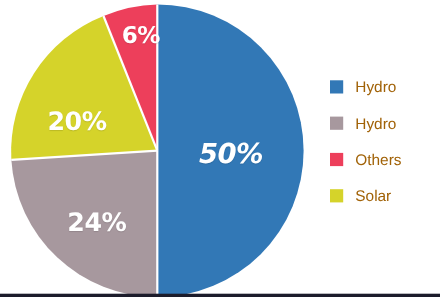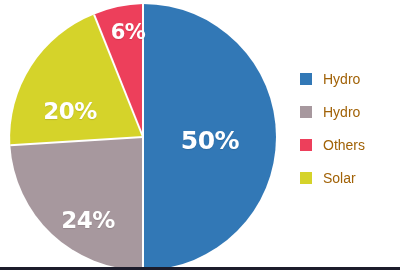--- a/index.html
+++ b/index.html
@@ -34,22 +34,22 @@
   .slice-label {
     position: absolute;
     color: #ffffff;
     font-weight: bold;
     font-family: "DejaVu Sans", sans-serif;
     letter-spacing: -0.5px;
     transform: translate(-50%, -50%);
     white-space: nowrap;
     text-shadow: 0 1px 1px rgba(0,0,0,0.12);
   }
-  #label-hydro  { left: 210px; top: 140px; font-size: 25px; }
-  #label-wind   { left: 88px;  top: 220px; font-size: 23px; }
+  #label-hydro  { left: 210px; top: 140px; font-size: 25px; font-style: italic; }
+  #label-wind   { left: 88px;  top: 203px; font-size: 23px; }
   #label-solar  { left: 70px;  top: 95px;  font-size: 23px; margin-top: 16px; }
   #label-others { left: 128px; top: 32px;  font-size: 21px; }
 
   
   #legend {
     position: absolute;
     left: 300px;
     top: 62px;
     width: 96px;
   }

